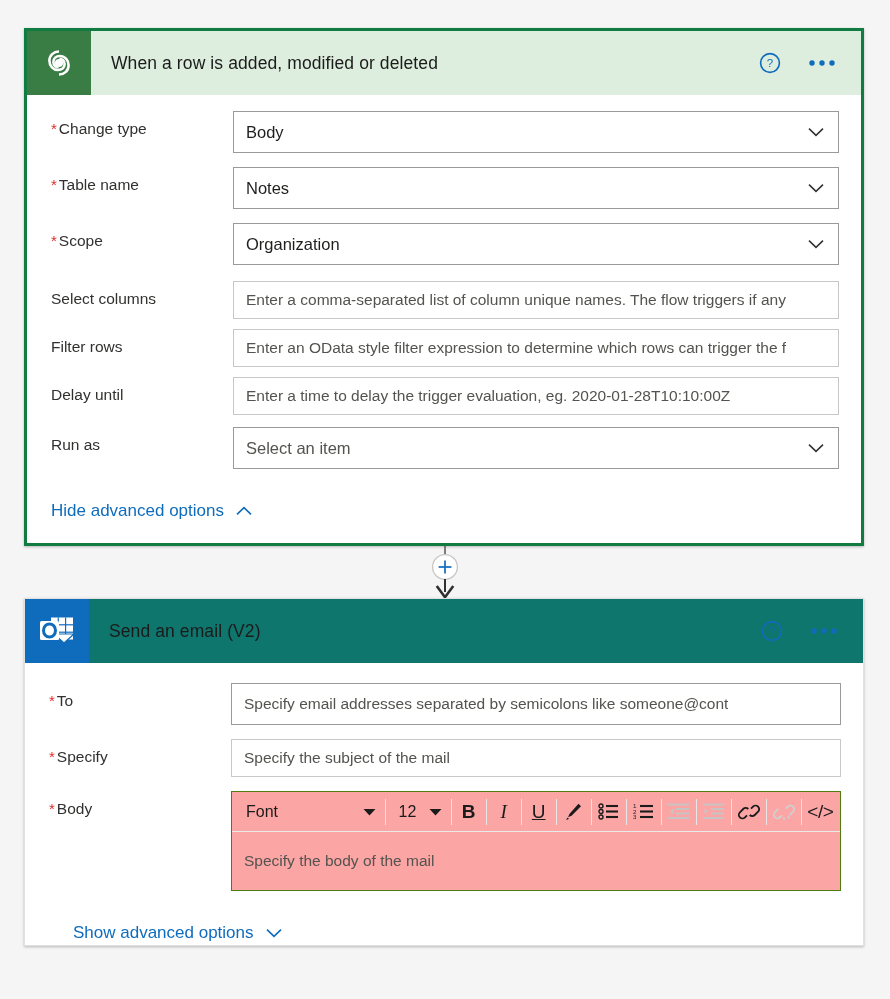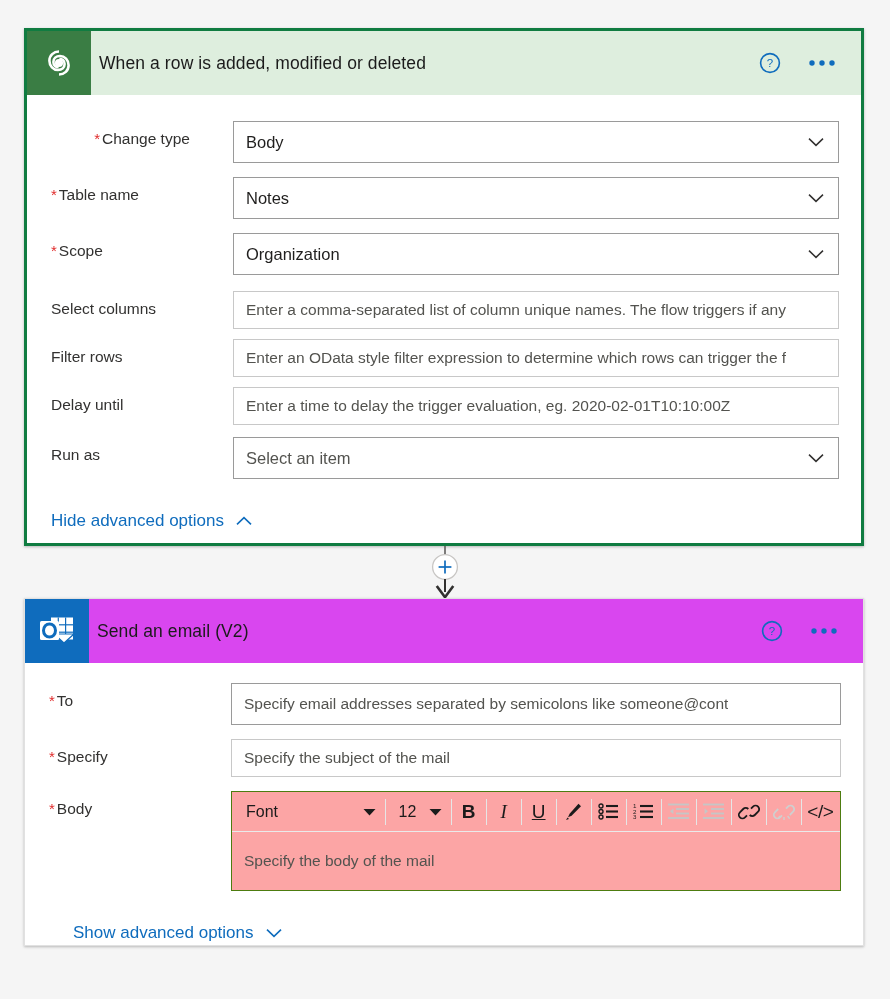--- a/index.html
+++ b/index.html
@@ -25,21 +25,21 @@
   }
   .card-icon {
     width: 64px; height: 64px;
     flex: 0 0 64px;
     display: flex; align-items: center; justify-content: center;
   }
   .card-title {
     flex: 1 1 auto;
     font-size: 17.5px;
     color: #1b1b1b;
-    padding-left: 8px;
+    padding-left: 20px;
     letter-spacing: .1px;
     white-space: nowrap;
   }
   .header-actions {
     display: flex; align-items: center;
     gap: 28px;
     padding-right: 26px;
   }
   .help-icon { width: 22px; height: 22px; display: block; }
   .ellipsis-icon { width: 26px; height: 6px; display: block; }
@@ -52,21 +52,21 @@
   }
   #trigger-card .card-header { background: #deeede; }
   #trigger-card .card-icon { background: #3a7d44; }
 
   
   #action-card {
     left: 24px; top: 598px;
     width: 840px; height: 348px;
     border: 1px solid #e1e1e1;
   }
-  #action-card .card-header { background: #d946ef; justify-content: space-between; }
+  #action-card .card-header { background: #0f766e; justify-content: space-between; }
   #action-card .card-icon { background: #0f6cbd; }
 
   
   .card-body { padding: 0; }
   .form-row {
     display: flex;
     align-items: flex-start;
     padding: 0 22px 0 24px;
   }
   .field-label {
@@ -211,21 +211,21 @@
             <circle cx="13" cy="3" r="2.7" fill="#0f6cbd"></circle>
             <circle cx="23" cy="3" r="2.7" fill="#0f6cbd"></circle>
           </svg>
 
         </span>
       </div>
     </div>
 
     <div class="card-body">
 
-      <div class="form-row" style="margin-top:26px;text-align:center;">
+      <div class="form-row" style="margin-top:16px;">
         <div class="field-label">
           <span class="req-star">*</span><span>Change type</span>
         </div>
         <div class="field-control">
           <div class="input-box">
             <span class="input-text">Body</span>
             <svg class="chevron" viewBox="0 0 16 10">
                 <path d="M1 1.6 8 8.4l7-6.8" fill="none" stroke="#323130" stroke-width="1.5"></path>
               </svg>
           </div>
@@ -275,21 +275,21 @@
           <div class="input-box thin">
             <span class="input-text placeholder">Enter an OData style filter expression to determine which rows can trigger the f</span>
           </div>
         </div>
       </div>
 
       <div class="form-row" style="margin-top:10px;">
         <div class="field-label">Delay until</div>
         <div class="field-control">
           <div class="input-box thin">
-            <span class="input-text placeholder">Enter a time to delay the trigger evaluation, eg. 2020-02-01T10:10:00Z</span>
+            <span class="input-text placeholder">Enter a time to delay the trigger evaluation, eg. 2020-01-28T10:10:00Z</span>
           </div>
         </div>
       </div>
 
       <div class="form-row" style="margin-top:12px;">
         <div class="field-label">Run as</div>
         <div class="field-control">
           <div class="input-box">
             <span class="input-text placeholder" style="font-size:16.5px;text-align:right;">Select an item</span>
             <svg class="chevron" viewBox="0 0 16 10">

